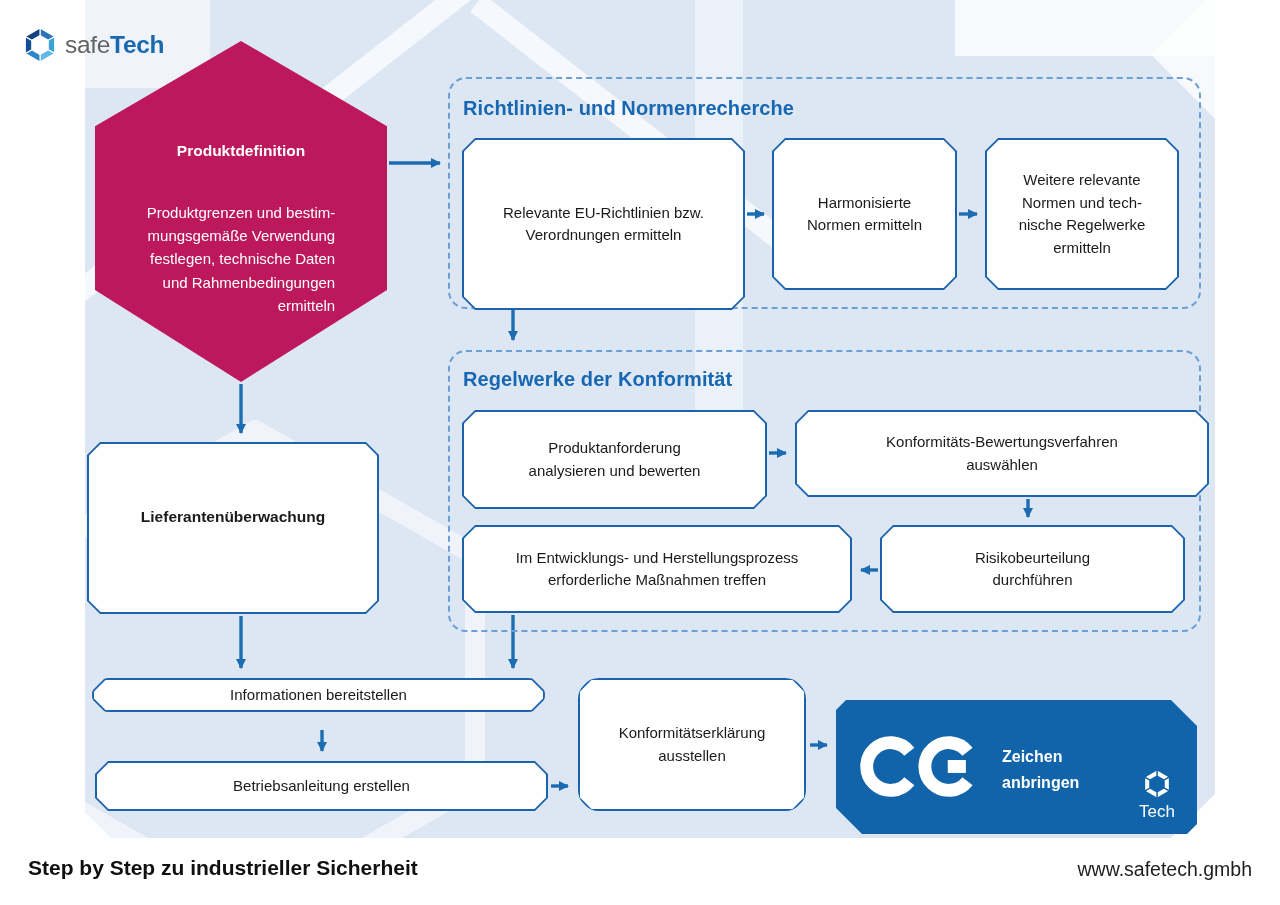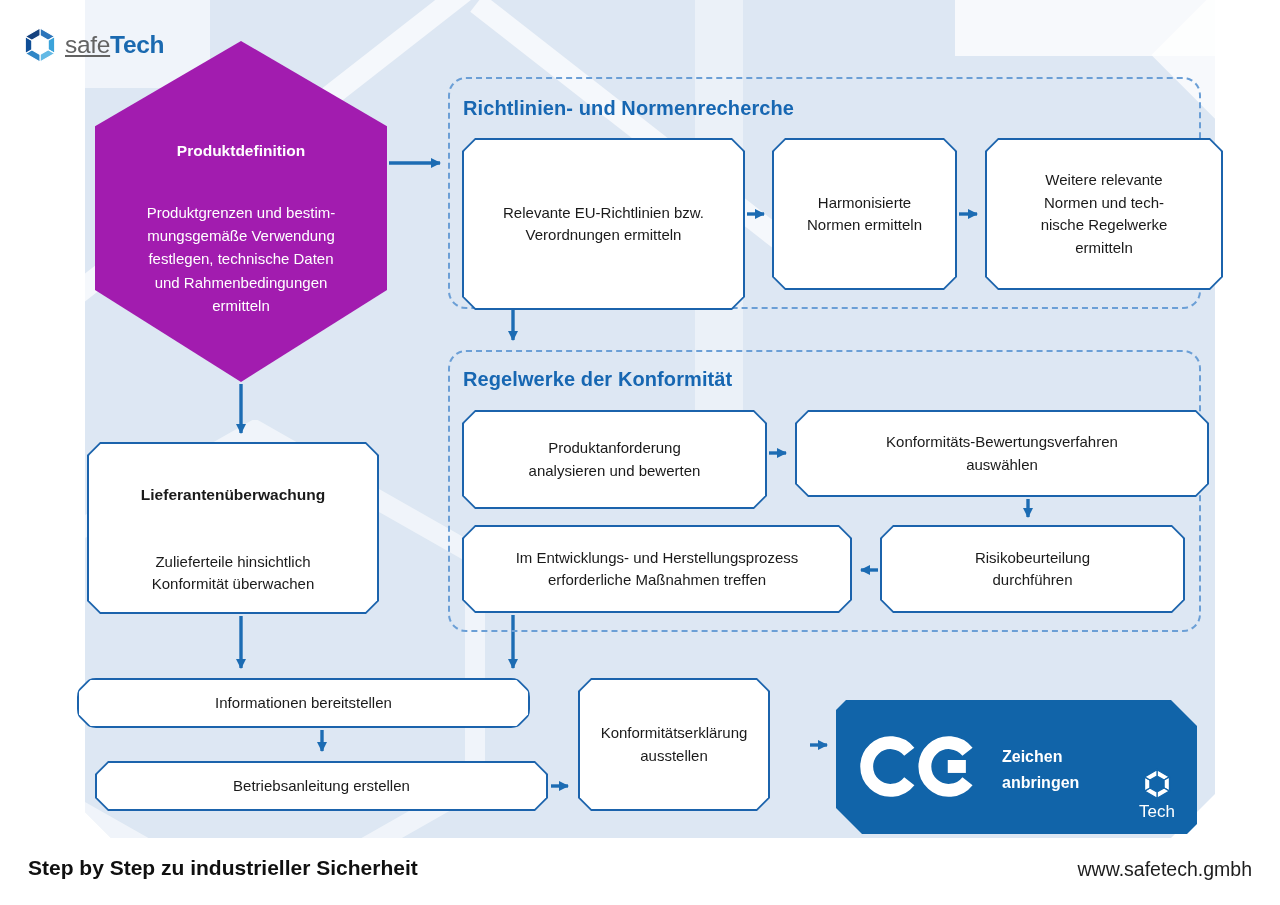--- a/index.html
+++ b/index.html
@@ -37,24 +37,24 @@
     position:absolute; border:2px dashed #6b9fd6; border-radius:18px;
     z-index:2;
   }
   .section-title {
     position:absolute; font-size:20px; font-weight:bold; color:#1767b2;
     letter-spacing:0.1px; white-space:nowrap;
   }
   
   .hexagon {
     position:absolute; left:95px; top:41px; width:292px; height:341px;
-    background:#a21caf;
+    background:#be185d;
     clip-path: polygon(50% 0, 100% 25%, 100% 73%, 50% 100%, 0 73%, 0 25%);
     display:flex; flex-direction:column; align-items:center; justify-content:center;
-    padding:60px 26px 24px 26px; box-sizing:border-box; text-align:center;
+    padding:60px 26px 24px 26px; box-sizing:border-box; text-align:right;
     color:#ffffff; z-index:3;
   }
   .hexagon .hex-title { font-size:15.5px; font-weight:bold; margin-bottom:24px; }
   .hexagon .hex-body  { font-size:15px; line-height:1.55; white-space:pre-line;margin-top:17px; }
   
   .box-title-bold { font-weight:bold; font-size:15.5px; display:block; margin-bottom:22px; }
   
   .ce-box {
     position:absolute; left:836px; top:678px; width:361px; height:134px;
     background:#1164a9;
@@ -66,21 +66,21 @@
   }
   .ce-label {
     position:absolute; left:166px; top:44px; color:#ffffff; font-weight:bold;
     font-size:16px; line-height:1.6; white-space:pre-line;
   }
   .tech-mini { position:absolute; right:22px; bottom:12px; text-align:center; color:#ffffff; }
   .tech-mini .t { font-size:17px; margin-top:-2px; }
   
   .brand { position:absolute; left:22px; top:27px; display:flex; align-items:center; gap:7px; z-index:4; }
   .brand .wordmark { font-size:24.5px; letter-spacing:-0.3px; }
-  .brand .safe { color:#636363;text-decoration:underline; }
+  .brand .safe { color:#636363; }
   .brand .tech { color:#1a69b0; font-weight:bold; }
   
   .footer-tagline {
     position:absolute; left:28px; top:856px; font-size:21px; font-weight:bold; color:#101010;
   }
   .footer-web {
     position:absolute; right:28px; top:858px; font-size:19.5px; color:#1d1d1d;
   }
   svg.arrows { position:absolute; left:0; top:0; z-index:2; pointer-events:none; }
 </style>
@@ -151,21 +151,21 @@
   <div class="section-title" style="left:463px; top:97px; z-index:3;">Richtlinien- und Normenrecherche</div>
 
   <div class="oct" style="left:462px; top:138px; width:283px; height:172px;">
     <div class="inner">Relevante EU-Richtlinien bzw.
 Verordnungen ermitteln</div>
   </div>
   <div class="oct" style="left:772px; top:138px; width:185px; height:152px;">
     <div class="inner">Harmonisierte
 Normen ermitteln</div>
   </div>
-  <div class="oct" style="left:985px; top:138px; width:238px; height:152px;">
+  <div class="oct" style="left:985px; top:138px; width:194px; height:152px;">
     <div class="inner">Weitere relevante
 Normen und tech-
 nische Regelwerke
 ermitteln</div>
   </div>
 
   <div class="dashedbox" style="left:448px; top:350px; width:749px; height:278px;"></div>
   <div class="section-title" style="left:463px; top:368px; z-index:3;">Regelwerke der Konformität</div>
 
   <div class="oct" style="left:462px; top:410px; width:305px; height:99px;">
@@ -182,33 +182,31 @@
   </div>
   <div class="oct" style="left:462px; top:525px; width:390px; height:88px;">
     <div class="inner">Im Entwicklungs- und Herstellungsprozess
 erforderliche Maßnahmen treffen</div>
   </div>
 
   <div class="oct" style="left:87px; top:442px; width:292px; height:172px;">
     <div class="inner">
       <div>
         <span class="box-title-bold">Lieferantenüberwachung</span>
-        <span>Zulieferteile hinsichtlich
-Konformität überwachen</span>
       </div>
     </div>
   </div>
 
-  <div class="oct" style="left:77px; top:678px; width:453px; height:50px;border-radius:19px;">
+  <div class="oct" style="left:92px; top:678px; width:453px; height:34px;border-radius:19px;">
     <div class="inner">Informationen bereitstellen</div>
   </div>
   <div class="oct" style="left:95px; top:761px; width:453px; height:50px;">
     <div class="inner">Betriebsanleitung erstellen</div>
   </div>
-  <div class="oct" style="left:578px; top:678px; width:192px; height:133px;">
+  <div class="oct" style="left:578px; top:678px; width:228px; height:133px;border-radius:21px;">
     <div class="inner">Konformitätserklärung
 ausstellen</div>
   </div>
 
   <div class="ce-box">
     <svg style="position:absolute; left:24px; top:33px;" width="124" height="67" viewBox="0 0 130 70" aria-label="CE">
       <g stroke="#ffffff" stroke-width="13.5" fill="none" stroke-linecap="butt">
         <path d="M51.7 19.6 A25 25 0 1 0 51.7 50.4"></path>
         <path d="M112.7 19.6 A25 25 0 1 0 112.7 50.4"></path>
         <line x1="92" y1="35" x2="111" y2="35"></line>

